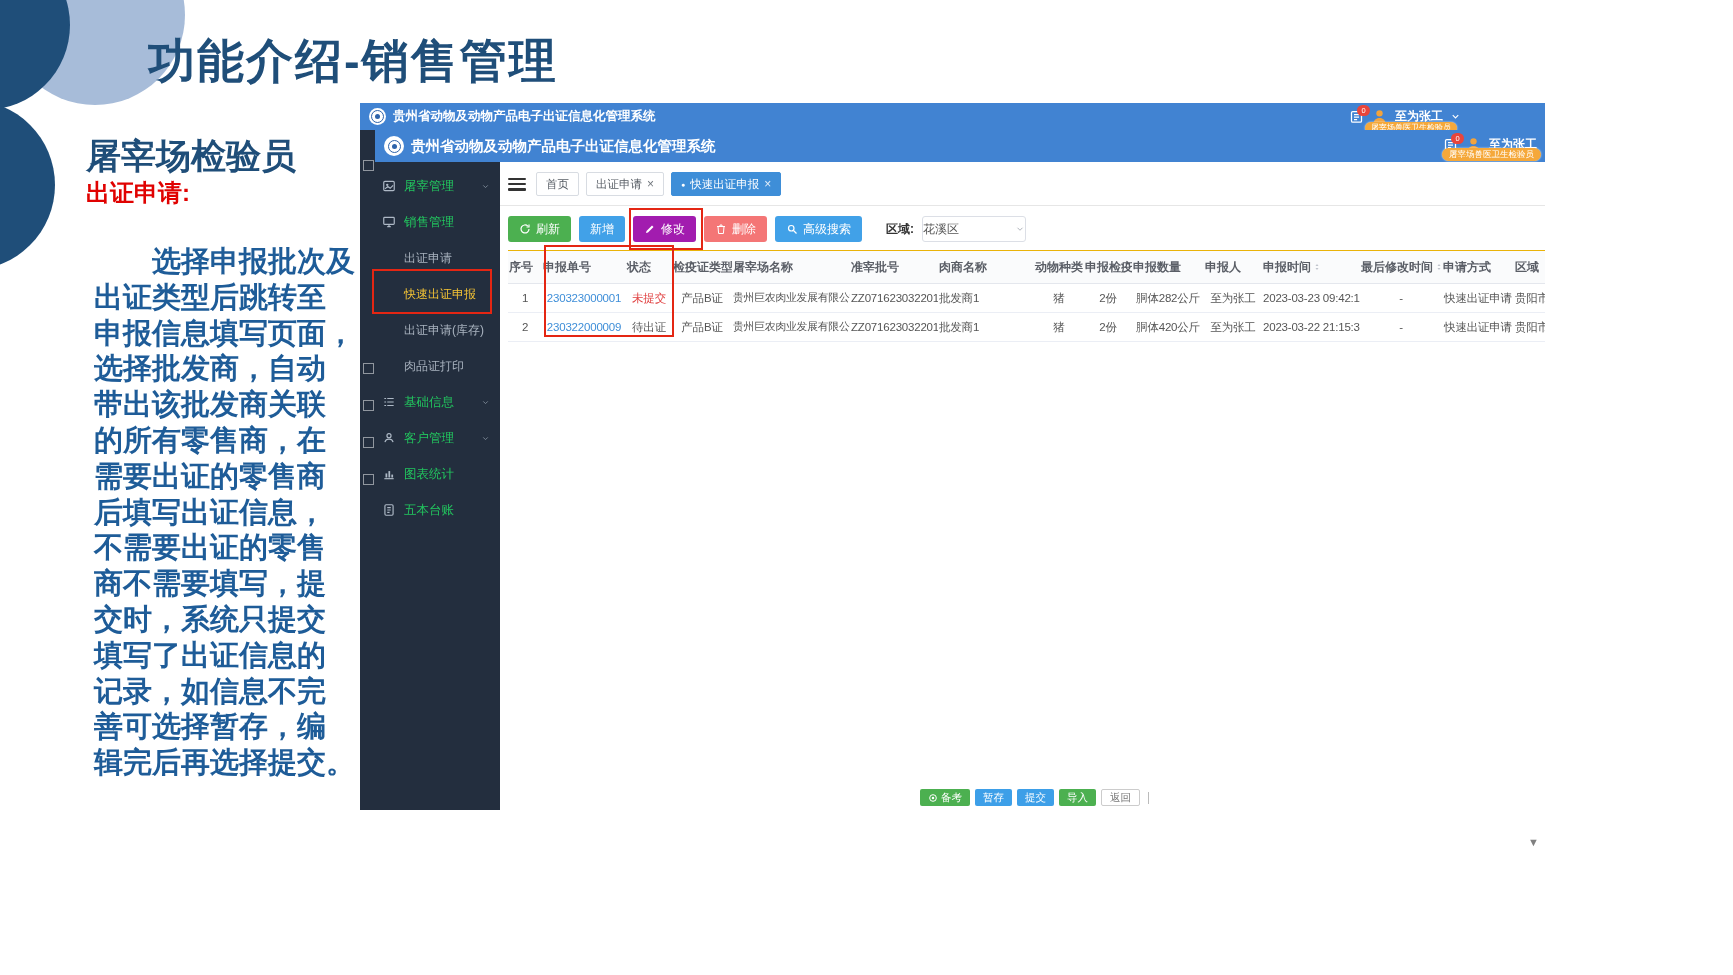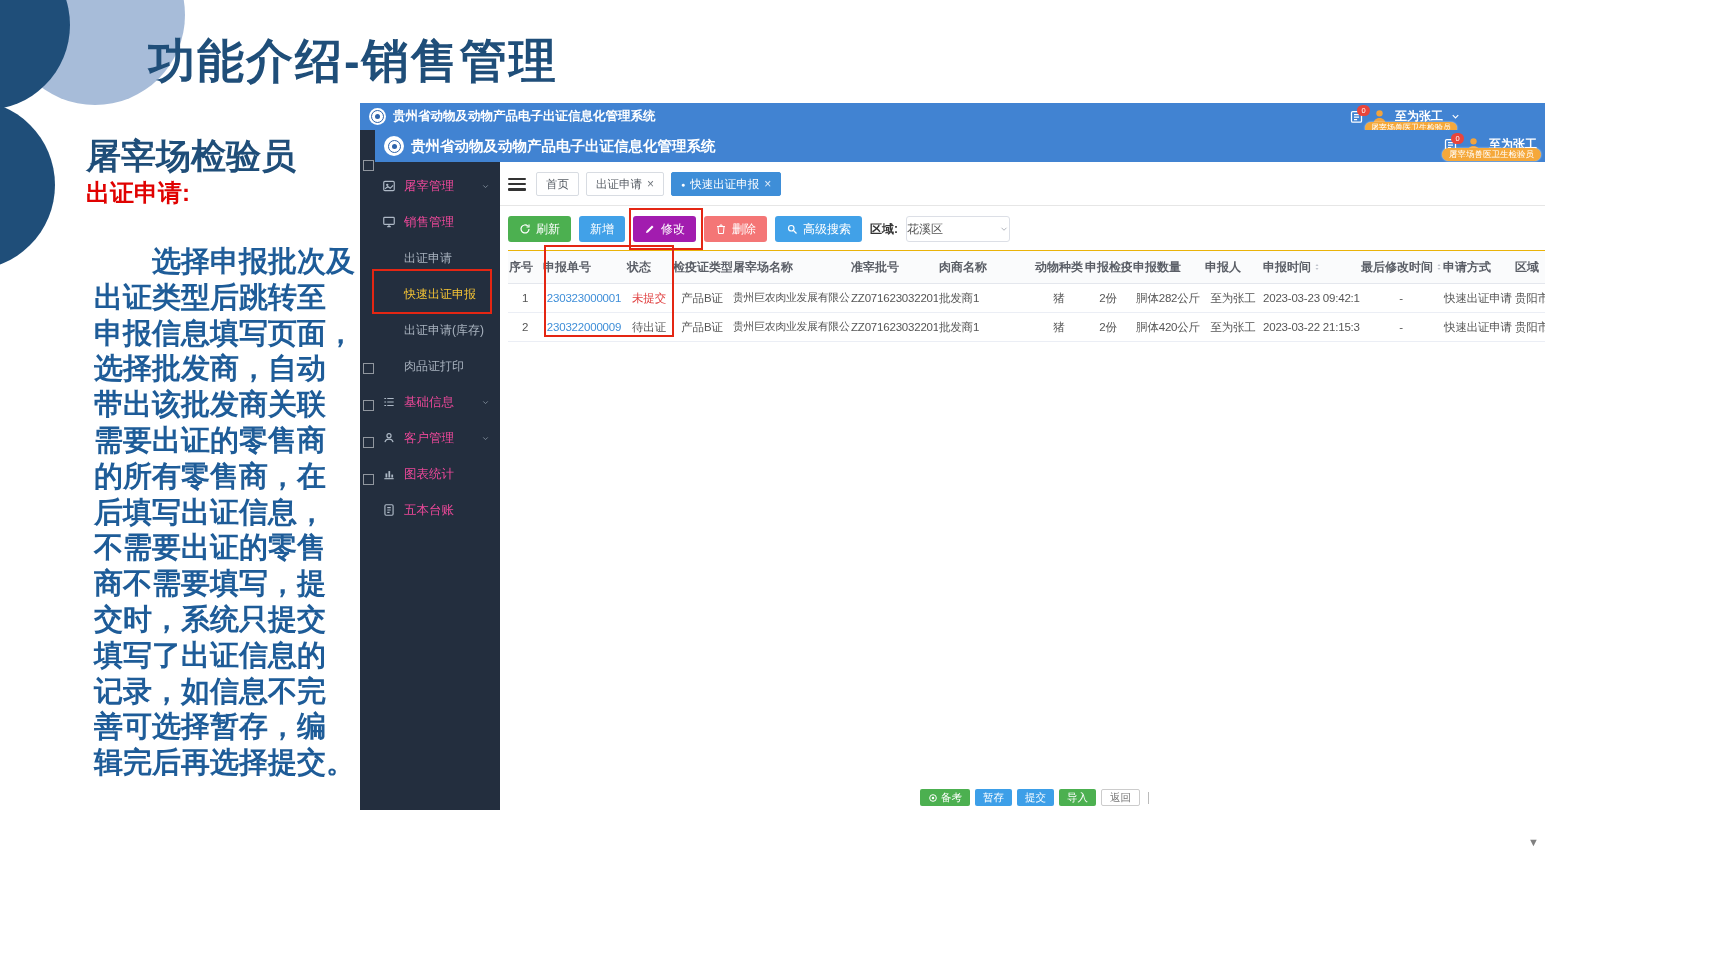--- a/index.html
+++ b/index.html
@@ -45,21 +45,21 @@
   .ic{display:inline-flex;align-items:center;justify-content:center;}
   .ic svg{width:1em;height:1em;display:block;}
   .clip-ic{font-size:15px;}
   .ava-ic{font-size:17px;color:#f2a33c;}
   .chev-ic{font-size:11px;color:#fff;}
   
   .sidebar{position:absolute;left:0;top:27px;width:140px;height:680px;background:#232e3e;z-index:2;box-sizing:border-box;}
   #sidebar-list{padding-top:38px;}
   .side-item{height:36px;display:flex;align-items:center;gap:8px;padding:0 10px 0 22px;cursor:pointer;}
   .side-item .ic{font-size:14px;color:#aeb9c6;}
-  .side-label{font-size:12.5px;color:#ec4899;white-space:nowrap;}
+  .side-label{font-size:12.5px;color:#22c55e;white-space:nowrap;}
   .side-item.sub{padding-left:44px;}
   .side-item.sub .side-label{font-size:12px;color:#a9b3bf;}
   .side-item.active .side-label{color:#f5c435;}
   .side-item .chev{margin-left:auto;font-size:9px;color:#7f8b99;}
   .frag{position:absolute;left:3px;width:9px;height:9px;border:1.5px solid rgba(255,255,255,.5);z-index:3;}
   
   .main{position:absolute;left:140px;top:59px;width:1045px;height:648px;background:#fff;z-index:2;
         overflow:hidden;box-sizing:border-box;}
   .tabbar{padding:10px 0 0 8px;height:24px;display:flex;align-items:center;gap:7px;}
   .hamb{width:18px;height:13px;display:flex;flex-direction:column;justify-content:space-between;cursor:pointer;margin-right:3px;}
@@ -68,21 +68,21 @@
        display:flex;align-items:center;gap:5px;border-radius:2px;cursor:pointer;white-space:nowrap;}
   .tab.active{background:#3e8ed8;border-color:#3e8ed8;color:#fff;}
   .tab-dot{font-size:7px;}
   .tab-close{font-size:12px;opacity:.85;}
   .hdivider{margin-top:9px;border-bottom:1px solid #e6e6e6;}
   .toolbar{padding:10px 8px 0;height:26px;display:flex;align-items:center;gap:8px;}
   .tbtn{height:26px;padding:0 11px;border:none;border-radius:3px;color:#fff;font-size:12px;
         display:flex;align-items:center;gap:5px;cursor:pointer;white-space:nowrap;
         font-family:"Liberation Sans","DejaVu Sans",sans-serif;}
   .bic{font-size:12px;}
-  .rlabel{font-size:12px;color:#333;font-weight:bold;white-space:nowrap;}
+  .rlabel{font-size:12px;color:#333;font-weight:bold;margin-left:16px;white-space:nowrap;}
   .rselect{width:104px;height:26px;border:1px solid #dcdfe6;border-radius:3px;background:#fff;
            display:flex;align-items:center;justify-content:space-between;padding:0 0;
            font-size:12px;color:#555;cursor:pointer;box-sizing:border-box;}
   .rchev{font-size:10px;color:#b0b4bb;}
   .table-wrap{margin:8px 0 0 8px;width:1037px;overflow:hidden;}
   table{border-collapse:collapse;table-layout:fixed;width:1052px;}
   th{height:30px;background:#fafbfc;border-top:1px solid #eab308;border-bottom:1px solid #e4e7ed;
      font-size:12px;color:#5a5e66;font-weight:bold;text-align:left;white-space:nowrap;overflow:hidden;}
   td{height:26px;font-size:11.5px;color:#555;text-align:center;border-bottom:1px solid #ebeef5;
      white-space:nowrap;overflow:hidden;letter-spacing:-0.2px;}
@@ -118,22 +118,22 @@
 
   <div class="slide-title">功能介绍-销售管理</div>
   <div class="heading">屠宰场检验员</div>
   <div class="subheading">出证申请:</div>
   <div class="paragraph" id="paragraph">
       <div class="pline">　　选择申报批次及</div>
       <div class="pline">出证类型后跳转至</div>
       <div class="pline">申报信息填写页面，</div>
       <div class="pline">选择批发商，自动</div>
       <div class="pline">带出该批发商关联</div>
+      <div class="pline">的所有零售商，在</div>
       <div class="pline">需要出证的零售商</div>
-      <div class="pline">的所有零售商，在</div>
       <div class="pline">后填写出证信息，</div>
       <div class="pline">不需要出证的零售</div>
       <div class="pline">商不需要填写，提</div>
       <div class="pline">交时，系统只提交</div>
       <div class="pline">填写了出证信息的</div>
       <div class="pline">记录，如信息不完</div>
       <div class="pline">善可选择暂存，编</div>
       <div class="pline">辑完后再选择提交。</div>
     </div>
 

